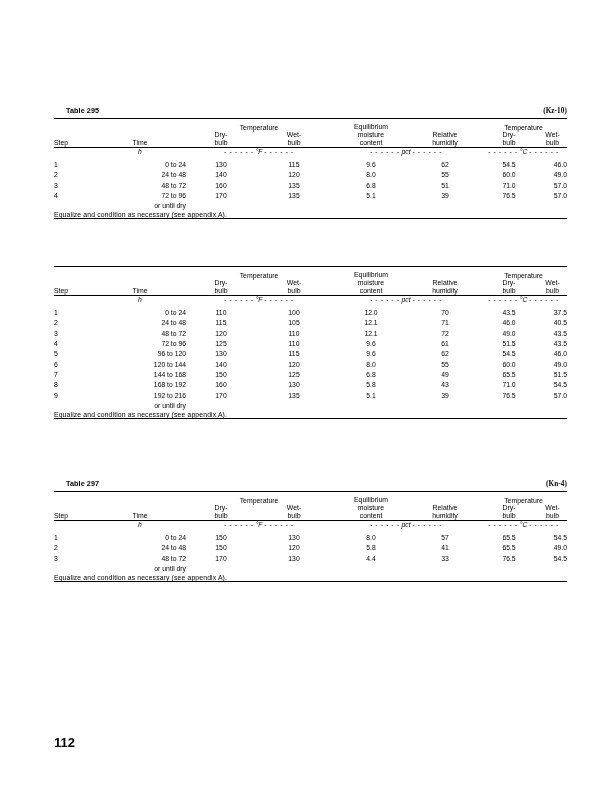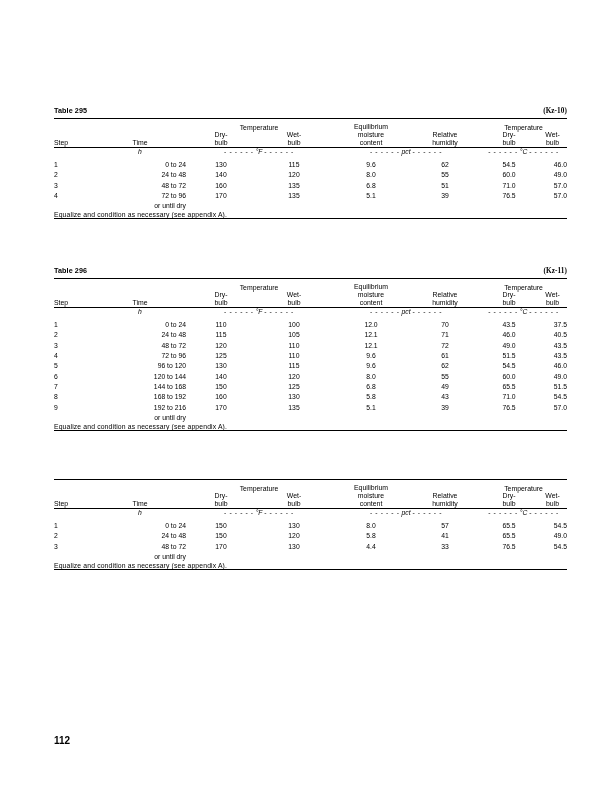--- a/index.html
+++ b/index.html
@@ -31,20 +31,21 @@
   }
 
   .table-caption-row {
     display: flex;
     justify-content: space-between;
     align-items: center;
     font-size: 7.2px;
     font-weight: bold;
     letter-spacing: 0.1px;
     padding-bottom: 3px;
+    margin-left: 12px;
   }
   .table-caption-row .tbl-num { white-space: pre; }
   .table-caption-row .tbl-code { white-space: pre; font-family: Liberation Serif, serif; }
 
   .rule-thick {
     border-top: 1.6px solid #000;
     height: 0;
     font-size: 0;
     line-height: 0;
   }
@@ -137,21 +138,21 @@
     padding-top: 1px;
     padding-bottom: 2px;
     white-space: nowrap;
     letter-spacing: 0.15px;
   }
 
   .page-number {
     position: absolute;
     left: 54px;
     top: 735px;
-    font-size: 10px;
+    font-size: 13px;
     font-weight: bold;
   }
 </style>
 </head>
 <body>
 
 <div class="page">
 
   <div class="table-block" id="block-0" style="top:106px;">
     <div class="table-caption-row">
@@ -270,24 +271,20 @@
         </tr>
         <tr class="note-row">
           <td colspan="8">Equalize and condition as necessary (see appendix A).</td>
         </tr>
       </tbody>
     </table>
     <div class="rule-thick"></div>
   </div>
 
   <div class="table-block" id="block-1" style="top:266px;">
-    <div class="table-caption-row">
-      <span class="tbl-num">Table 296</span>
-      <span class="tbl-code">(Kz-11)</span>
-    </div>
     <div class="rule-thick"></div>
     <table class="dry-table">
       <colgroup>
         <col class="c-step">
           <col class="c-time">
           <col class="c-db-f">
           <col class="c-wb-f">
         <col class="c-emc">
           <col class="c-rh">
           <col class="c-db-c">
@@ -443,20 +440,24 @@
         </tr>
         <tr class="note-row">
           <td colspan="8">Equalize and condition as necessary (see appendix A).</td>
         </tr>
       </tbody>
     </table>
     <div class="rule-thick"></div>
   </div>
 
   <div class="table-block" id="block-2" style="top:479px;">
+    <div class="table-caption-row">
+      <span class="tbl-num">Table 297</span>
+      <span class="tbl-code">(Kn-4)</span>
+    </div>
     <div class="rule-thick"></div>
     <table class="dry-table">
       <colgroup>
         <col class="c-step">
           <col class="c-time">
           <col class="c-db-f">
           <col class="c-wb-f">
         <col class="c-emc">
           <col class="c-rh">
           <col class="c-db-c">

